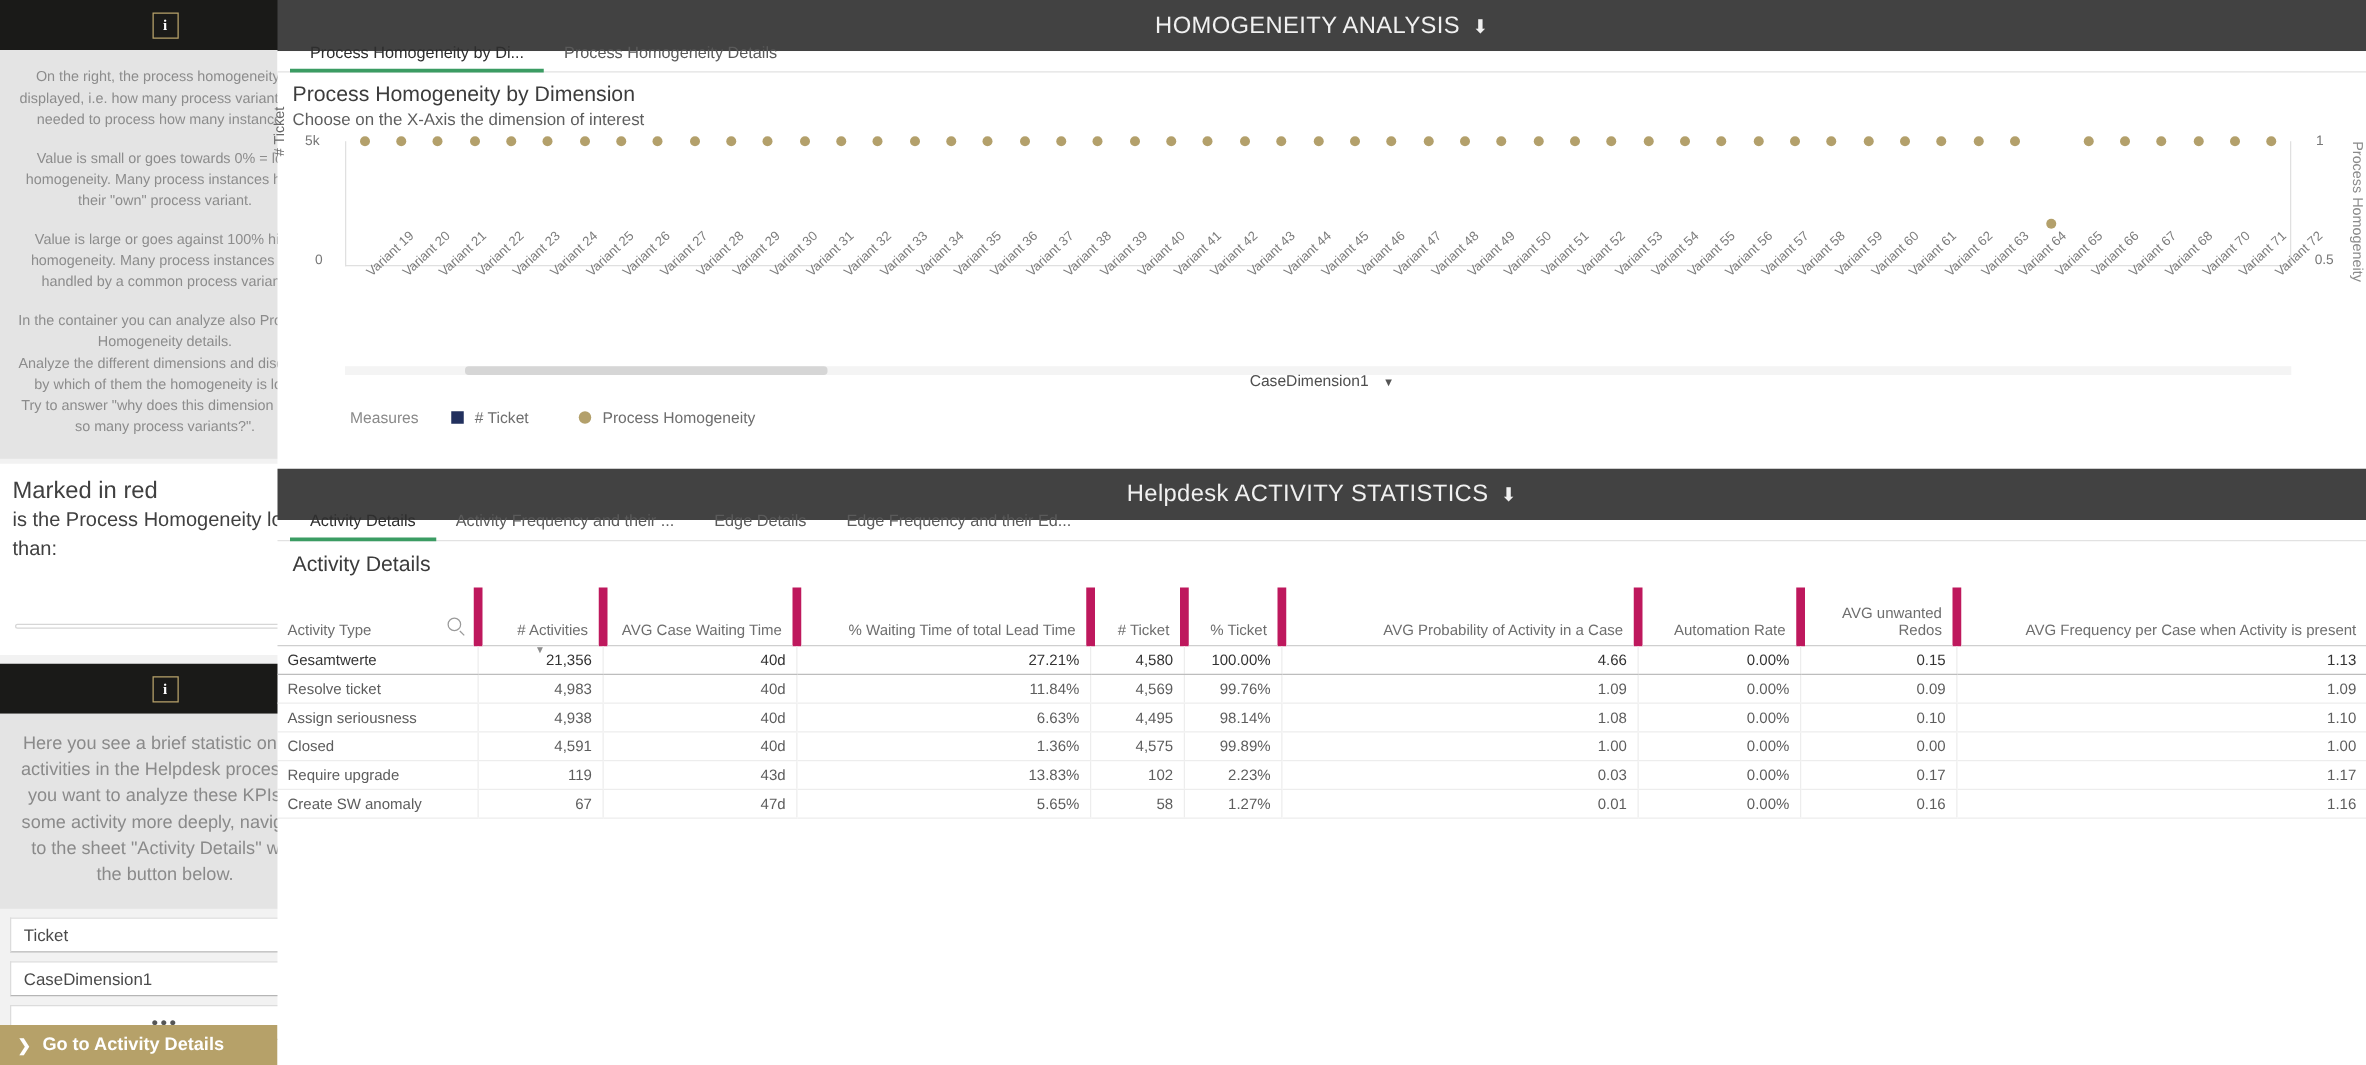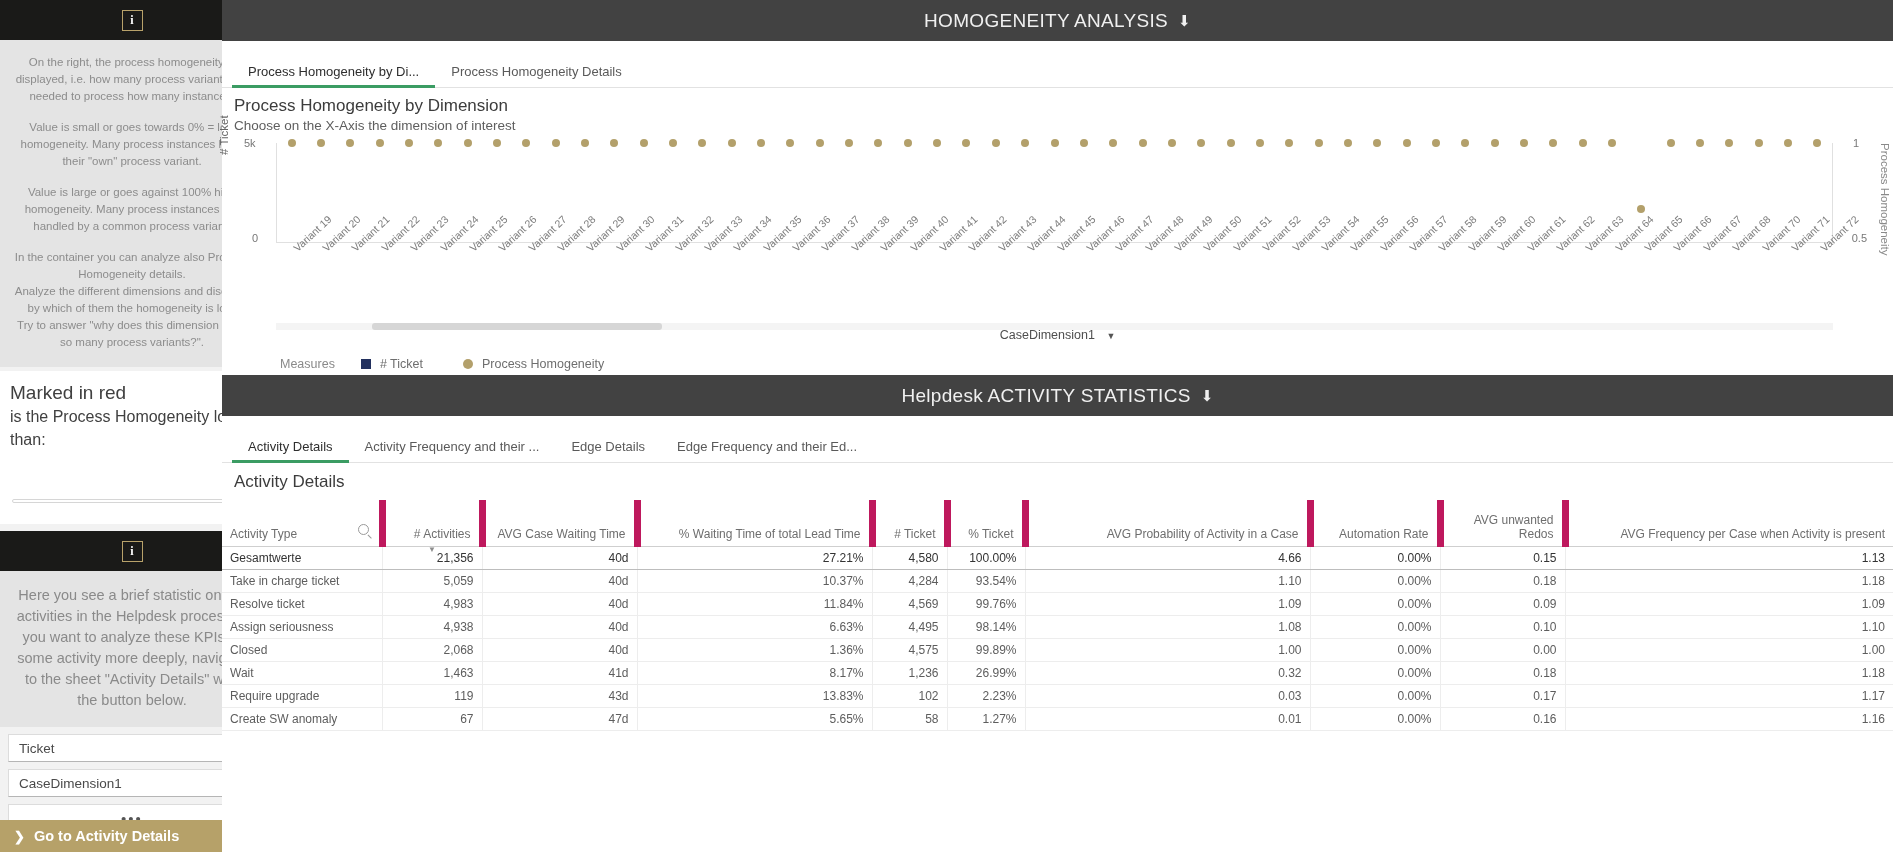--- a/index.html
+++ b/index.html
@@ -81,21 +81,21 @@
   .section-header {
     background: #424242; height: 41px; display: flex; align-items: center;
     justify-content: center; color: #f0f0f0; font-size: 19px; letter-spacing: .3px;
     gap: 10px;
   }
   .dl-icon { font-size: 15px; }
 
   .panel { background: #ffffff; }
 
   .tabs {
-    display: flex; align-items: flex-end; height: 47px;
+    display: flex; align-items: flex-end; height: 17px;
     border-bottom: 1px solid #e2e2e2; padding-left: 10px; background: #fff;
   }
   .tab {
     font-size: 13px; color: #5a5a5a; padding: 0 16px 8px 16px; position: relative;
     cursor: pointer; white-space: nowrap;
   }
   .tab.active { color: #2e2e2e; }
   .tab.active::after {
     content: ""; position: absolute; left: 0; right: 0; bottom: -1px;
     height: 3px; background: #3b9c63;
@@ -441,32 +441,20 @@
               <td class="num">40d</td>
               <td class="num">27.21%</td>
               <td class="num">4,580</td>
               <td class="num">100.00%</td>
               <td class="num">4.66</td>
               <td class="num">0.00%</td>
               <td class="num">0.15</td>
               <td class="num">1.13</td>
             </tr>
             <tr>
-              <td class="lcol">Take in charge ticket</td>
-              <td class="num">5,059</td>
-              <td class="num">40d</td>
-              <td class="num">10.37%</td>
-              <td class="num">4,284</td>
-              <td class="num">93.54%</td>
-              <td class="num">1.10</td>
-              <td class="num">0.00%</td>
-              <td class="num">0.18</td>
-              <td class="num">1.18</td>
-            </tr>
-            <tr>
               <td class="lcol">Resolve ticket</td>
               <td class="num">4,983</td>
               <td class="num">40d</td>
               <td class="num">11.84%</td>
               <td class="num">4,569</td>
               <td class="num">99.76%</td>
               <td class="num">1.09</td>
               <td class="num">0.00%</td>
               <td class="num">0.09</td>
               <td class="num">1.09</td>
@@ -478,41 +466,29 @@
               <td class="num">6.63%</td>
               <td class="num">4,495</td>
               <td class="num">98.14%</td>
               <td class="num">1.08</td>
               <td class="num">0.00%</td>
               <td class="num">0.10</td>
               <td class="num">1.10</td>
             </tr>
             <tr>
               <td class="lcol">Closed</td>
-              <td class="num">2,068</td>
+              <td class="num">4,591</td>
               <td class="num">40d</td>
               <td class="num">1.36%</td>
               <td class="num">4,575</td>
               <td class="num">99.89%</td>
               <td class="num">1.00</td>
               <td class="num">0.00%</td>
               <td class="num">0.00</td>
               <td class="num">1.00</td>
-            </tr>
-            <tr>
-              <td class="lcol">Wait</td>
-              <td class="num">1,463</td>
-              <td class="num">41d</td>
-              <td class="num">8.17%</td>
-              <td class="num">1,236</td>
-              <td class="num">26.99%</td>
-              <td class="num">0.32</td>
-              <td class="num">0.00%</td>
-              <td class="num">0.18</td>
-              <td class="num">1.18</td>
             </tr>
             <tr>
               <td class="lcol">Require upgrade</td>
               <td class="num">119</td>
               <td class="num">43d</td>
               <td class="num">13.83%</td>
               <td class="num">102</td>
               <td class="num">2.23%</td>
               <td class="num">0.03</td>
               <td class="num">0.00%</td>

